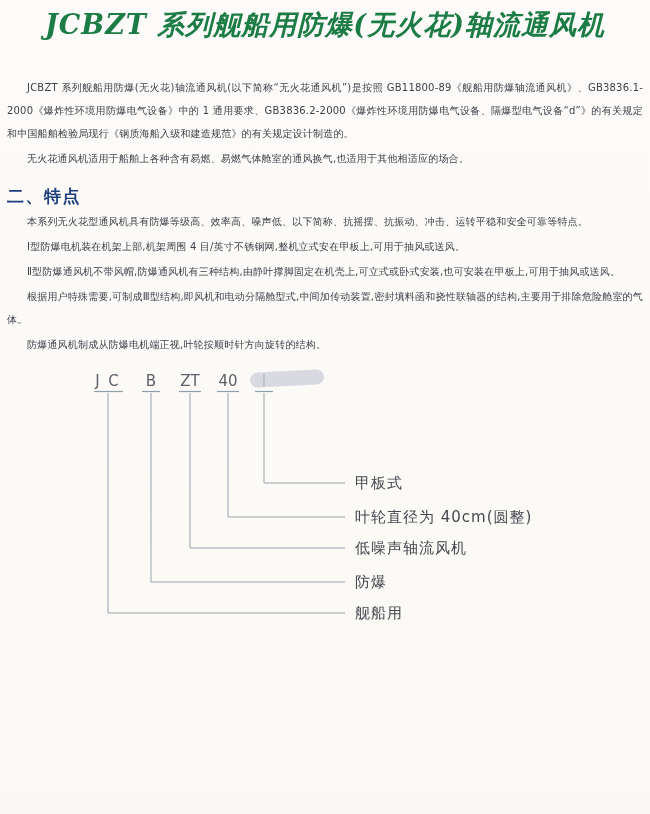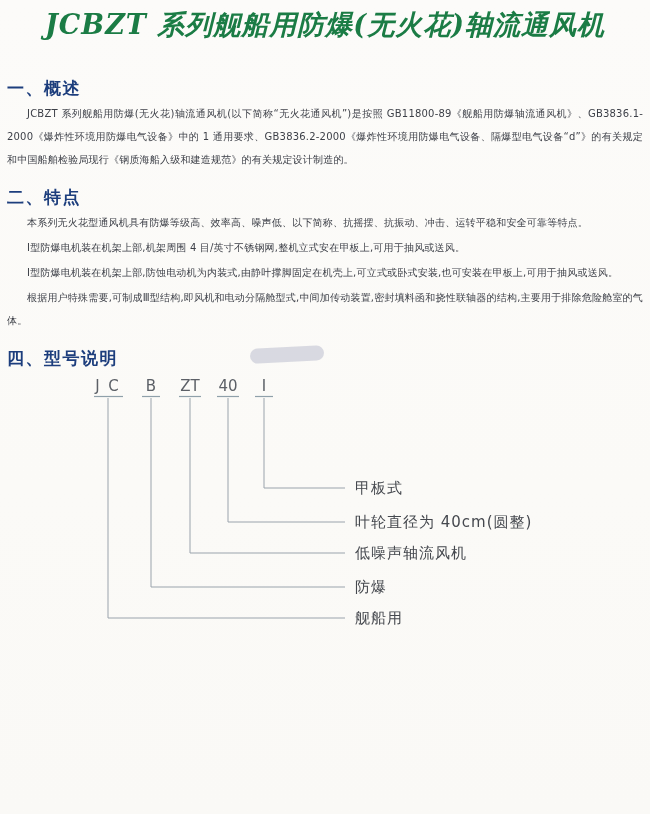--- a/index.html
+++ b/index.html
@@ -25,32 +25,32 @@
 </style>
 </head>
 <body>
 
 <div class="page">
 
   <h1 class="doc-title">JCBZT 系列舰船用防爆(无火花)轴流通风机</h1>
 
   <div class="content">
 
-    <h2 class="sec-heading first">一、概述</h2>
     <p class="body-p">JCBZT 系列舰船用防爆(无火花)轴流通风机(以下简称“无火花通风机”)是按照 GB11800-89《舰船用防爆轴流通风机》、GB3836.1-2000《爆炸性环境用防爆电气设备》中的 1 通用要求、GB3836.2-2000《爆炸性环境用防爆电气设备、隔爆型电气设备“d”》的有关规定和中国船舶检验局现行《钢质海船入级和建造规范》的有关规定设计制造的。</p>
+    <p class="body-p">无火花通风机适用于船舶上各种含有易燃、易燃气体舱室的通风换气,也适用于其他相适应的场合。</p>
 
     <h2 class="sec-heading">二、特点</h2>
     <p class="body-p">本系列无火花型通风机具有防爆等级高、效率高、噪声低、以下简称、抗摇摆、抗振动、冲击、运转平稳和安全可靠等特点。</p>
 
     <p class="body-p">Ⅰ型防爆电机装在机架上部,机架周围 4 目/英寸不锈钢网,整机立式安在甲板上,可用于抽风或送风。</p>
-    <p class="body-p">Ⅰ型防爆电机装在机架上部,防蚀电动机为内装式,由静叶撑脚固定在机壳上,可立式或卧式安装,也可安装在甲板上,可用于抽风或送风。</p>
+    <p class="body-p">Ⅱ型防爆通风机不带风帽,防爆通风机有三种结构,由静叶撑脚固定在机壳上,可立式或卧式安装,也可安装在甲板上,可用于抽风或送风。</p>
     <p class="body-p">根据用户特殊需要,可制成Ⅲ型结构,即风机和电动分隔舱型式,中间加传动装置,密封填料函和挠性联轴器的结构,主要用于排除危险舱室的气体。</p>
+    <p class="body-p">防爆通风机制成从防爆电机端正视,叶轮按顺时针方向旋转的结构。</p>
 
     <h2 class="sec-heading">
-      <span>四、型号说明</span>
       <span class="smudge"></span>
     </h2>
   </div>
 
   <svg class="diagram" width="650" height="269" viewBox="0 545 650 269" xmlns="http://www.w3.org/2000/svg">
 
     <g>
       <text class="code-text" x="108" y="561" text-anchor="middle" letter-spacing="2">J C</text>
       <text class="code-text" x="151" y="561" text-anchor="middle">B</text>
       <text class="code-text" x="190" y="561" text-anchor="middle">ZT</text>

